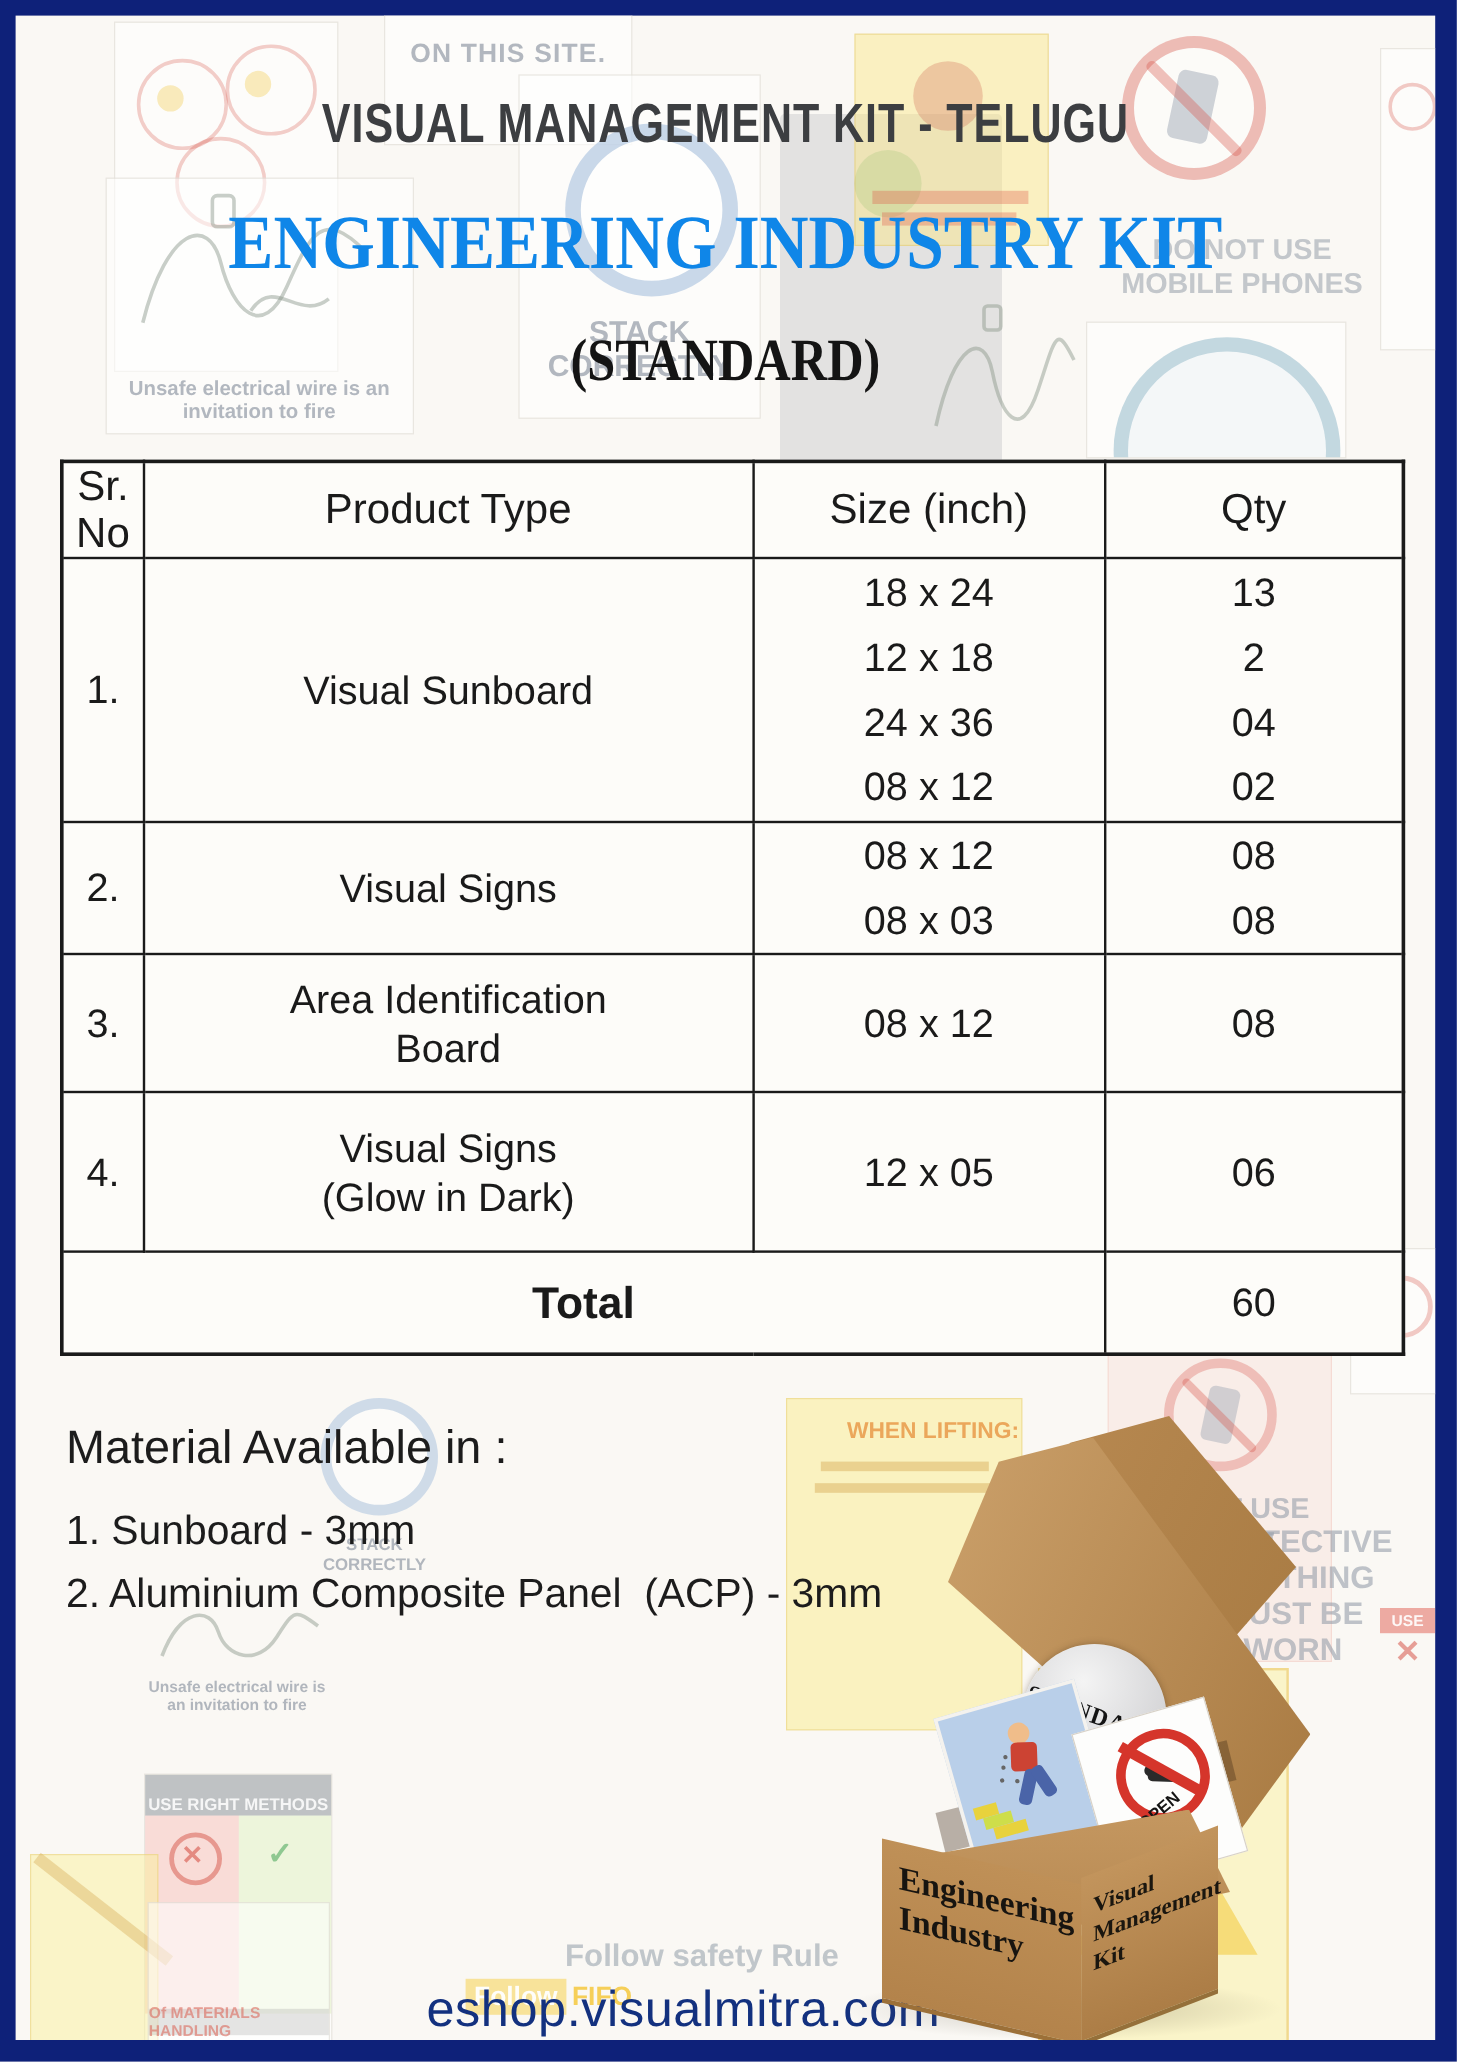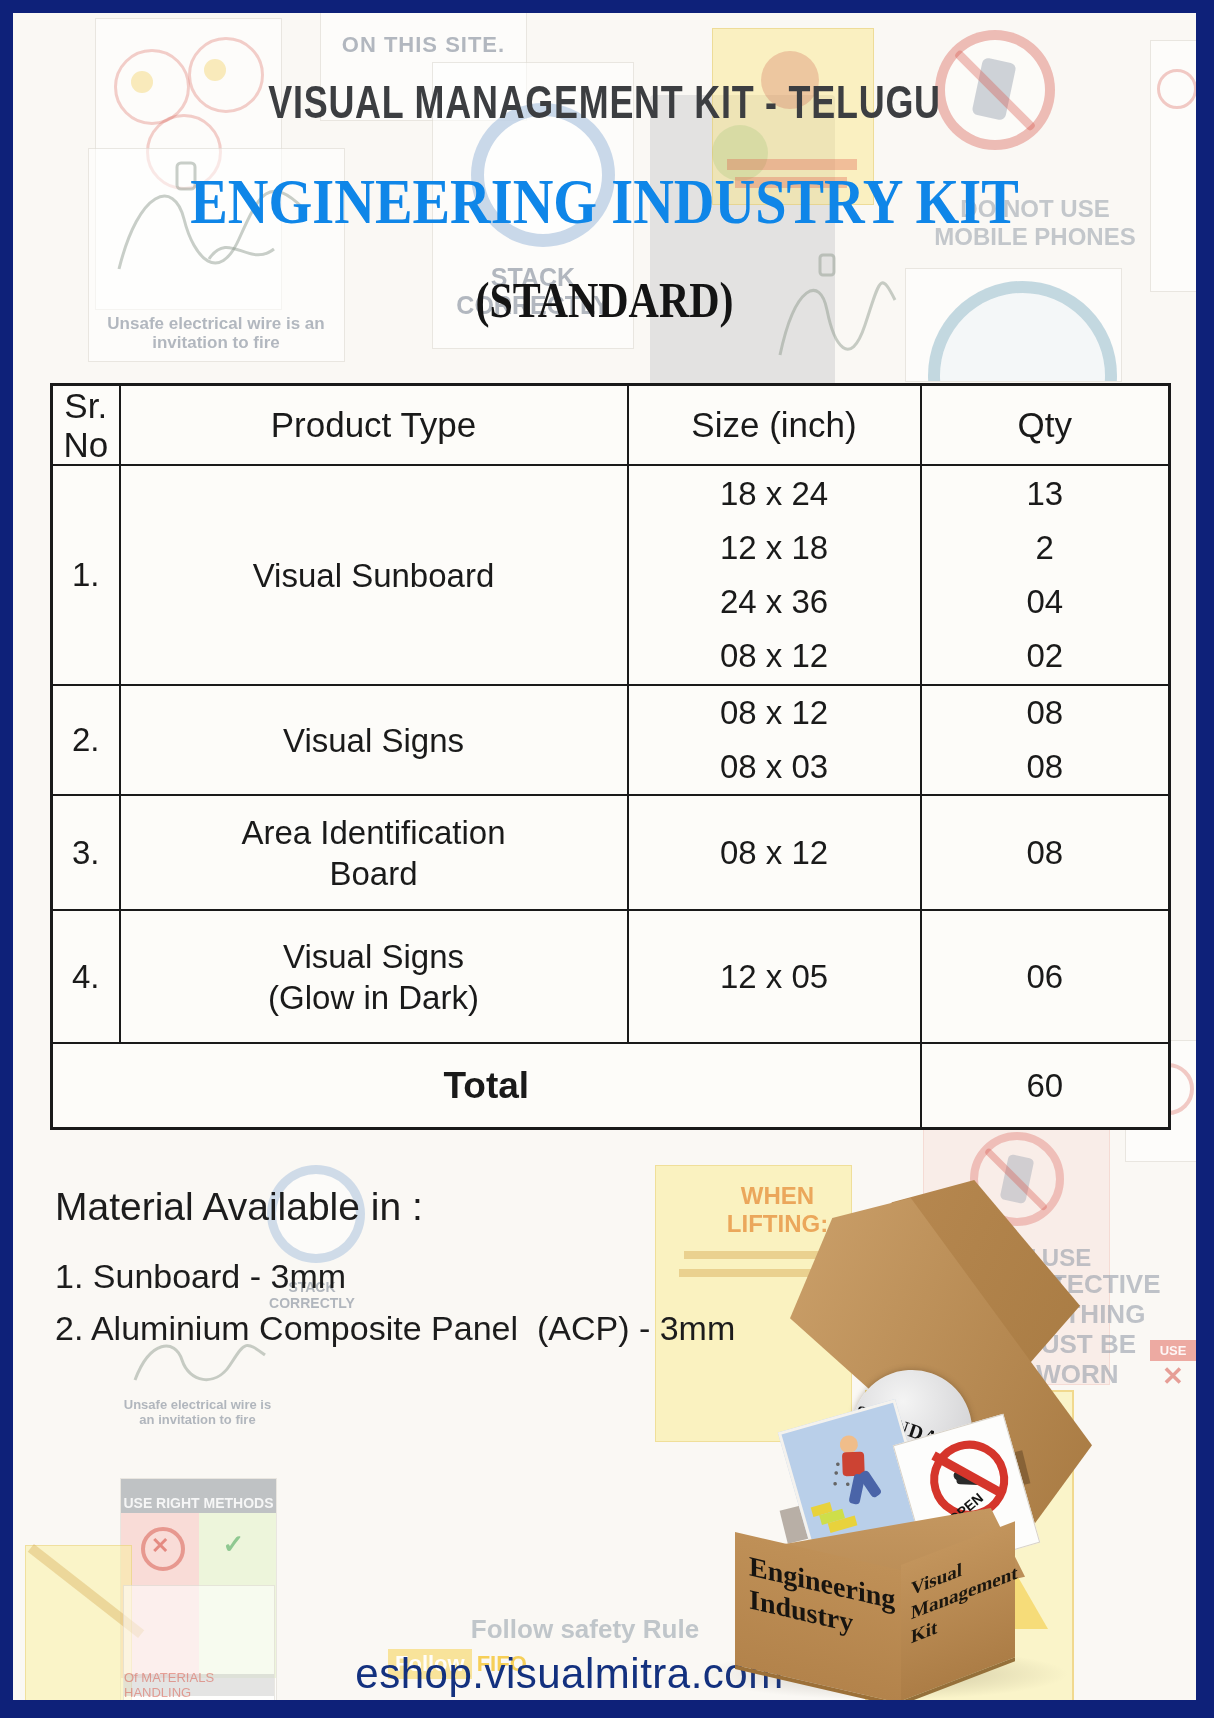--- a/index.html
+++ b/index.html
@@ -154,21 +154,21 @@
         <path d="M15 110 C 30 40, 55 30, 62 65 S 85 125, 100 80 S 115 25, 130 55"></path>
         <rect x="55" y="10" width="14" height="20" rx="3"></rect>
       </svg>
     </div>
 
     <div class="poster" style="left:244px;top:1140px;width:110px;height:180px;">
       <div class="ring" style="left:10px;top:12px;width:80px;height:80px;border:9px solid rgba(45,105,175,.22);background:rgba(255,255,255,.45);"></div>
       <div class="bgtxt" style="position:absolute;left:0;bottom:22px;width:100%;font-size:14px;">STACK CORRECTLY</div>
     </div>
     <div class="poster" style="left:642px;top:1152px;width:195px;height:275px;background:rgba(250,235,140,.5);border:1px solid rgba(225,195,95,.4);">
-      <div class="bgtxt" style="margin-top:16px;font-size:24px;color:rgba(228,136,48,.7);padding-left:48px;">WHEN LIFTING:</div>
+      <div class="bgtxt" style="margin-top:16px;font-size:19px;color:rgba(228,136,48,.7);padding-left:48px;">WHEN LIFTING:</div>
       <div style="margin:14px auto 0;width:140px;height:8px;background:rgba(210,160,70,.4);"></div>
       <div style="margin:10px auto 0;width:150px;height:8px;background:rgba(210,160,70,.4);"></div>
     </div>
     <div class="poster" style="left:910px;top:1100px;width:185px;height:270px;background:rgba(243,165,150,.12);border:1px solid rgba(230,150,135,.2);">
       <div class="banring" style="margin:18px auto 0;width:78px;height:78px;border:8px solid rgba(214,84,72,.30);">
         <div style="position:absolute;left:26px;top:16px;width:26px;height:46px;border-radius:5px;background:rgba(150,160,176,.4);transform:rotate(12deg);"></div>
       </div>
       <div class="bgtxt" style="margin-top:18px;font-size:24px;color:rgba(150,158,170,.6);">DO NOT USE MOBILE PHONES</div>
     </div>
     <div class="poster bgtxt" style="left:962px;top:1257px;width:205px;font-size:26px;color:rgba(150,158,170,.6);">PROTECTIVE CLOTHING MUST BE WORN</div>
@@ -194,21 +194,21 @@
       </div>
       <div style="position:absolute;left:50%;top:34px;width:50%;height:165px;background:rgba(205,232,160,.35);">
         <div style="position:absolute;left:24px;top:16px;font-weight:bold;font-size:26px;color:rgba(80,170,95,.6);">✓</div>
       </div>
     </div>
     <div class="poster" style="left:12px;top:1532px;width:105px;height:160px;background:rgba(250,240,155,.5);border:1px solid rgba(225,195,95,.4);">
       <div style="position:absolute;left:-10px;top:40px;width:140px;height:10px;background:rgba(210,160,70,.35);transform:rotate(38deg);"></div>
     </div>
     <div class="poster card" style="left:110px;top:1572px;width:150px;height:118px;">
       <div style="position:absolute;left:0;bottom:8px;width:100%;height:22px;background:rgba(125,125,125,.2);display:flex;align-items:center;justify-content:center;">
-        <span style="font-weight:normal;font-size:13px;color:rgba(218,105,92,.6);">Of MATERIALS HANDLING</span>
+        <span style="font-weight:bold;font-size:13px;color:rgba(218,105,92,.6);">Of MATERIALS HANDLING</span>
       </div>
     </div>
     <div class="poster" style="left:327px;top:1632px;width:160px;height:38px;display:flex;align-items:center;padding-left:48px;">
       <span style="background:rgba(245,210,80,.55);color:rgba(255,255,255,.95);font-weight:bold;font-size:22px;padding:2px 7px;">Follow</span>
       <span style="color:rgba(245,200,60,.85);font-weight:bold;font-size:22px;padding-left:5px;">FIFO</span>
     </div>
     <div class="poster bgtxt" style="left:457px;top:1602px;width:230px;font-size:26px;color:rgba(162,170,180,.65);">Follow safety Rule</div>
     <div class="poster" style="left:1137px;top:1327px;width:46px;height:205px;">
       <div style="background:rgba(222,75,62,.45);color:rgba(255,255,255,.9);font-weight:bold;font-size:13px;text-align:center;padding:3px 0;">USE</div>
       <div style="text-align:center;font-weight:bold;font-size:26px;color:rgba(214,84,72,.55);">✕</div>

